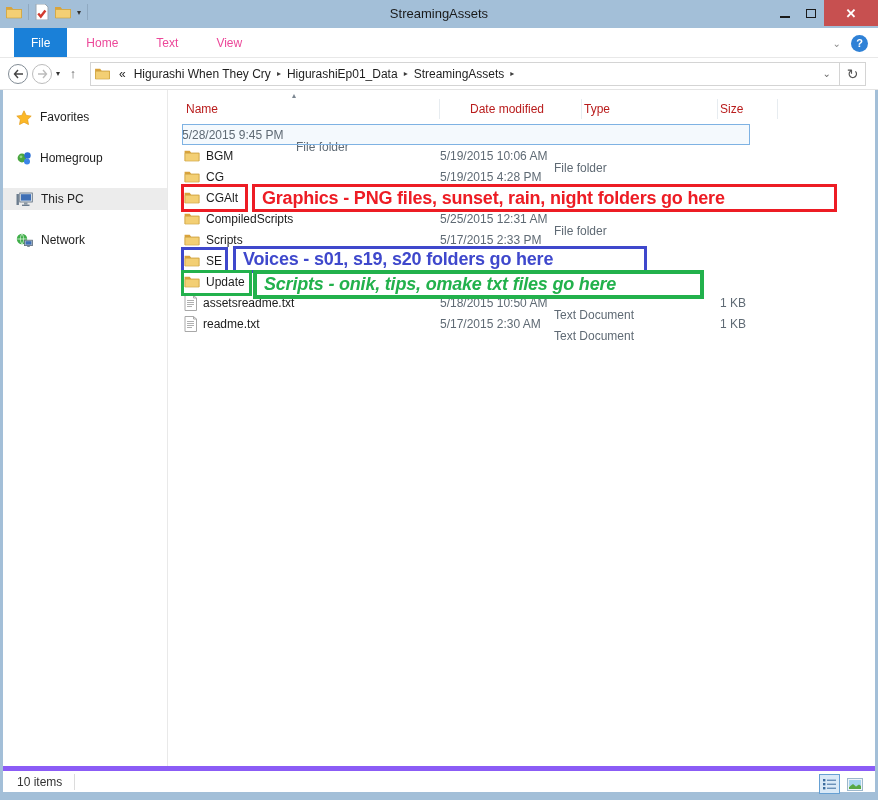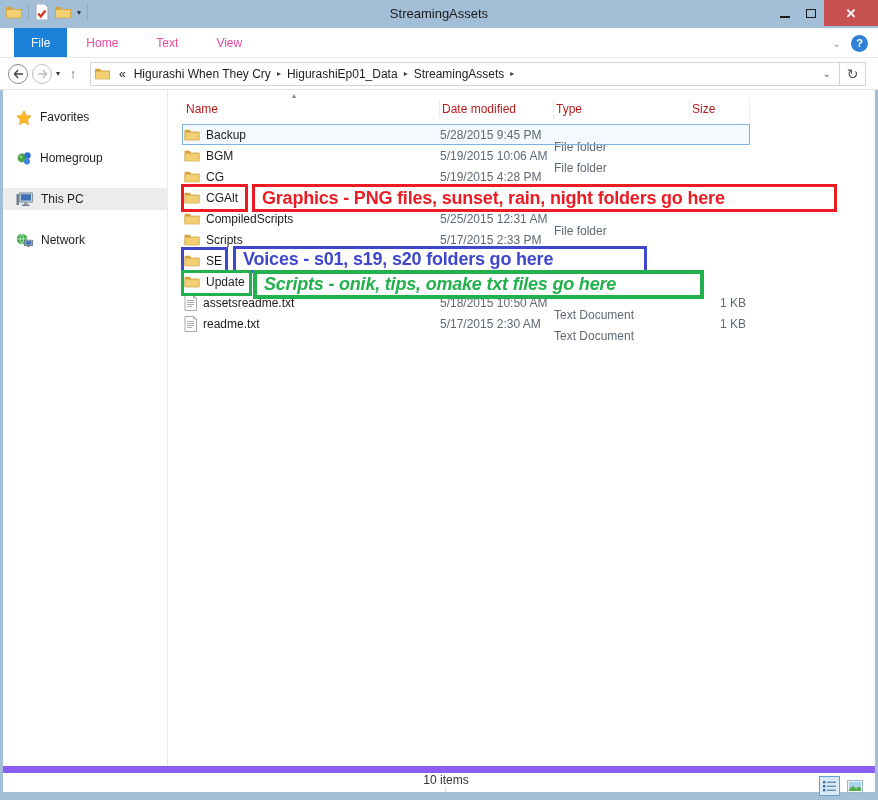--- a/index.html
+++ b/index.html
@@ -47,21 +47,21 @@
   .main{ display:flex; height:676px; background:#fff; margin:0 3px; }
   .sidebar{ width:165px; border-right:1px solid #e9e9e9; padding-top:16px; }
   .side-item{ display:flex; align-items:center; gap:8px; height:22px; padding-left:13px; margin-bottom:19px; cursor:pointer; }
   .side-item.selected{ background:#ececec; }
   .side-item .lbl{ font-size:12px; color:#1e1e1e; }
 
   .filepane{ flex:1; position:relative; }
   .hdr-row{ display:flex; margin-left:14px; height:26px; align-items:center; position:relative; margin-top:6px; }
   .hdr{ font-size:12px; color:#b91c1c; padding-left:4px; cursor:pointer; border-right:1px solid #e7ecf0; height:20px; line-height:20px; }
   .hdr.name{ width:258px; }
-  .hdr.date{ width:114px; padding-left:2px; }
+  .hdr.date{ width:114px; padding-left:2px;margin-left:28px; }
   .hdr.type{ width:136px; padding-left:2px; }
   .hdr.size{ width:60px;  padding-left:2px; }
   .sort-arrow{ position:absolute; left:110px; top:-5px; font-size:8px; color:#7b8max8; color:#7b8691; }
 
   .rows{ margin-left:14px; margin-top:2px; }
   .row{ display:flex; height:21px; align-items:center; width:568px; cursor:pointer; }
   .row.selected{ outline:1px solid #7eb2e3; outline-offset:-1px; background:#f4f9fd; }
   .cell{ overflow:hidden; white-space:nowrap; }
   .cell.name{ width:258px; display:flex; align-items:center; gap:6px; padding-left:2px; color:#1c1c1c; }
   .cell.date{ width:114px; color:#5f6a74; }
@@ -71,21 +71,21 @@
   
   .ann{ position:absolute; z-index:5; }
   .ann-frame{ background:transparent; }
   .ann-text{ background:#fff; font-weight:bold; font-size:18px; letter-spacing:-0.2px; display:flex; align-items:center; padding-left:7px; white-space:nowrap; overflow:hidden; }
   .red   { border:3px solid #ed1c24; color:#ed1c24; }
   .blue  { border:3px solid #3f48cc; color:#3f48cc; }
   .green { border:3px solid #22b14c; color:#22b14c; }
   .green.ann-text{ border-width:4px; }
 
   
-  .statusbar{ height:26px; background:#fff; margin:0 3px; border-top:7px solid #8b5cf6; display:flex; align-items:center; position:relative;flex-direction:column; }
+  .statusbar{ height:26px; background:#fff; margin:0 3px; border-top:5px solid #8b5cf6; display:flex; align-items:center; position:relative; }
   .status-left{ padding-left:14px; font-size:12px; color:#333; }
   .status-sep{ width:1px; height:16px; background:#dcdcdc; margin-left:12px; }
   .view-btns{ position:absolute; right:10px; top:3px; display:flex; gap:4px; }
   .vbtn{ width:21px; height:20px; display:flex; align-items:center; justify-content:center; cursor:pointer; border:1px solid transparent; }
   .vbtn.selected{ background:#d9e9f7; border-color:#66a0d3; }
 
   .bottom-strip{ height:8px; background:#a3bfd8; }
   svg{ display:block; }
 </style>
 </head>
@@ -225,29 +225,20 @@
       <div class="hdr-row">
         <span class="sort-arrow">▴</span>
         <div class="hdr name">Name</div>
         <div class="hdr date">Date modified</div>
         <div class="hdr type">Type</div>
         <div class="hdr size">Size</div>
       </div>
 
       <div class="rows">
         <div class="row selected">
-          <div class="cell name">
-              <span>
-                <svg width="16" height="13" viewBox="0 0 16 14">
-                  <path d="M0 2h5.5l1.6 2H16v9H0z" fill="#d9a33c"></path>
-                  <path d="M.5 4.5h15V13H.5z" fill="#f3cf74" stroke="#c79f3e" stroke-width="0.6"></path>
-                </svg>
-              </span>
-              <span>Backup</span>
-            </div>
           <div class="cell date">5/28/2015 9:45 PM</div>
           <div class="cell type">File folder</div>
           <div class="cell size"></div>
         </div>
         <div class="row">
           <div class="cell name">
               <span>
                 <svg width="16" height="13" viewBox="0 0 16 14">
                   <path d="M0 2h5.5l1.6 2H16v9H0z" fill="#d9a33c"></path>
                   <path d="M.5 4.5h15V13H.5z" fill="#f3cf74" stroke="#c79f3e" stroke-width="0.6"></path>

